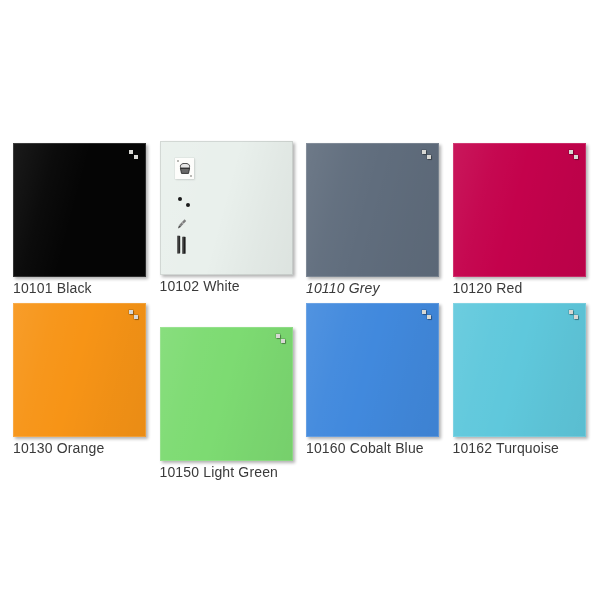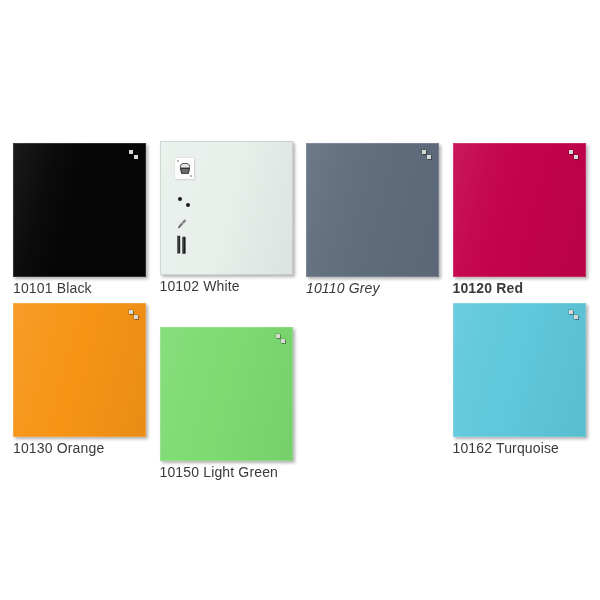--- a/index.html
+++ b/index.html
@@ -174,21 +174,21 @@
       <div class="board-wrap">
         <div class="board" style="background: rgb(96, 109, 125);">
           <div class="sheen"></div>
           <div class="edge"></div>
           <div class="magnet m1"></div>
           <div class="magnet m2"></div>
         </div>
       </div>
       <div class="swatch-label">10110 Grey</div>
     </div>
-    <div class="swatch-cell" style="left: 439.5px; top: 143px; font-weight: bold;">
+    <div class="swatch-cell" style="left: 439.5px; top: 143px;">
       <div class="board-wrap">
         <div class="board" style="background: rgb(196, 2, 76);">
           <div class="sheen"></div>
           <div class="edge"></div>
           <div class="magnet m1"></div>
           <div class="magnet m2"></div>
         </div>
       </div>
       <div class="swatch-label">10120 Red</div>
     </div>
@@ -207,20 +207,31 @@
       <div class="board-wrap">
         <div class="board" style="background: rgb(125, 219, 114);">
           <div class="sheen"></div>
           <div class="edge"></div>
           <div class="magnet m1"></div>
           <div class="magnet m2"></div>
         </div>
       </div>
       <div class="swatch-label">10150 Light Green</div>
     </div>
+    <div class="swatch-cell" style="left: 293px; top: 303px;">
+      <div class="board-wrap">
+        <div class="board" style="background: rgb(65, 137, 221);">
+          <div class="sheen"></div>
+          <div class="edge"></div>
+          <div class="magnet m1"></div>
+          <div class="magnet m2"></div>
+        </div>
+      </div>
+      <div class="swatch-label">10160 Cobalt Blue</div>
+    </div>
     <div class="swatch-cell" style="left: 439.5px; top: 303px; padding-left: 45px;">
       <div class="board-wrap">
         <div class="board" style="background: rgb(95, 200, 220);">
           <div class="sheen"></div>
           <div class="edge"></div>
           <div class="magnet m1"></div>
           <div class="magnet m2"></div>
         </div>
       </div>
       <div class="swatch-label">10162 Turquoise</div>

